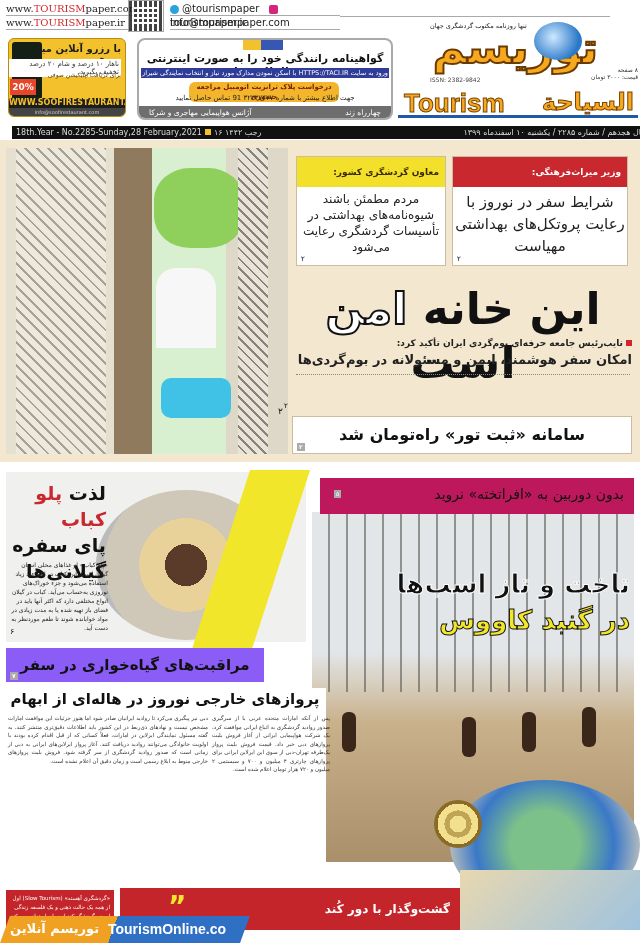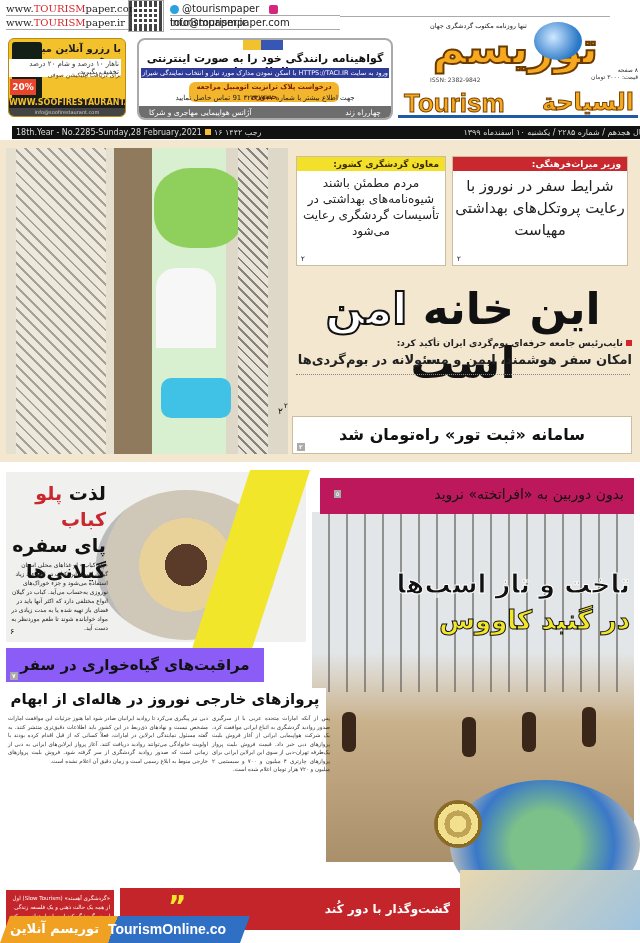--- a/index.html
+++ b/index.html
@@ -54,21 +54,21 @@
 .hero{left:0;top:140px;width:640px;height:322px;background:#f3e7cf}
 .photo{left:6px;top:148px;width:282px;height:306px;background:linear-gradient(90deg,#e6e0d0 0 48%,#6b5a40 48% 50%,#d9f0d0 50% 78%,#ded8c8 78%);overflow:hidden}
 .photo .curtain1{left:10px;top:0;width:90px;height:100%;background:repeating-linear-gradient(45deg,#eeeadf 0 6px,#9d968a 6px 8px);opacity:.85}
 .photo .frame{left:108px;top:0;width:38px;height:100%;background:#8f7a5e}
 .photo .arch{left:150px;top:120px;width:60px;height:80px;background:#f7f7f7;border-radius:20px 20px 0 0}
 .photo .pool{left:155px;top:230px;width:70px;height:40px;background:#3fc2e6;border-radius:10px}
 .photo .tree{left:148px;top:20px;width:90px;height:80px;background:#8fcf5c;border-radius:40%}
 .photo .curtain2{left:232px;top:0;width:30px;height:100%;background:repeating-linear-gradient(45deg,#e8e4da 0 5px,#8a8478 5px 7px)}
 .photo .num{left:272px;top:258px;font-size:9px;color:#111}
 .box{background:#fff;border:1px solid #cbbd9f}
-.box .hd{font-size:9px;font-weight:bold;padding:2px 6px;text-align:right}
+.box .hd{font-size:9px;font-weight:bold;padding:10px 6px;text-align:right}
 .box .bd{text-align:center;font-weight:normal;color:#222}
 .box .pg{left:4px;bottom:2px;font-size:7px}
 .b1{left:296px;top:156px;width:150px;height:110px}
 .b1 .hd{background:#f2e02a;color:#3a2a00}
 .b1 .bd{font-size:12px;line-height:16px;padding-top:4px}
 .b2{left:452px;top:156px;width:176px;height:110px}
 .b2 .hd{background:#c8282e;color:#fff}
 .b2 .bd{font-size:15px;line-height:22px;padding-top:4px;font-weight:normal}
 .main-head{left:290px;top:282px;width:346px;text-align:center;font-size:44px;font-weight:bold;color:#111;line-height:54px}
 .main-head span{color:#fff;-webkit-text-stroke:2px #111}

